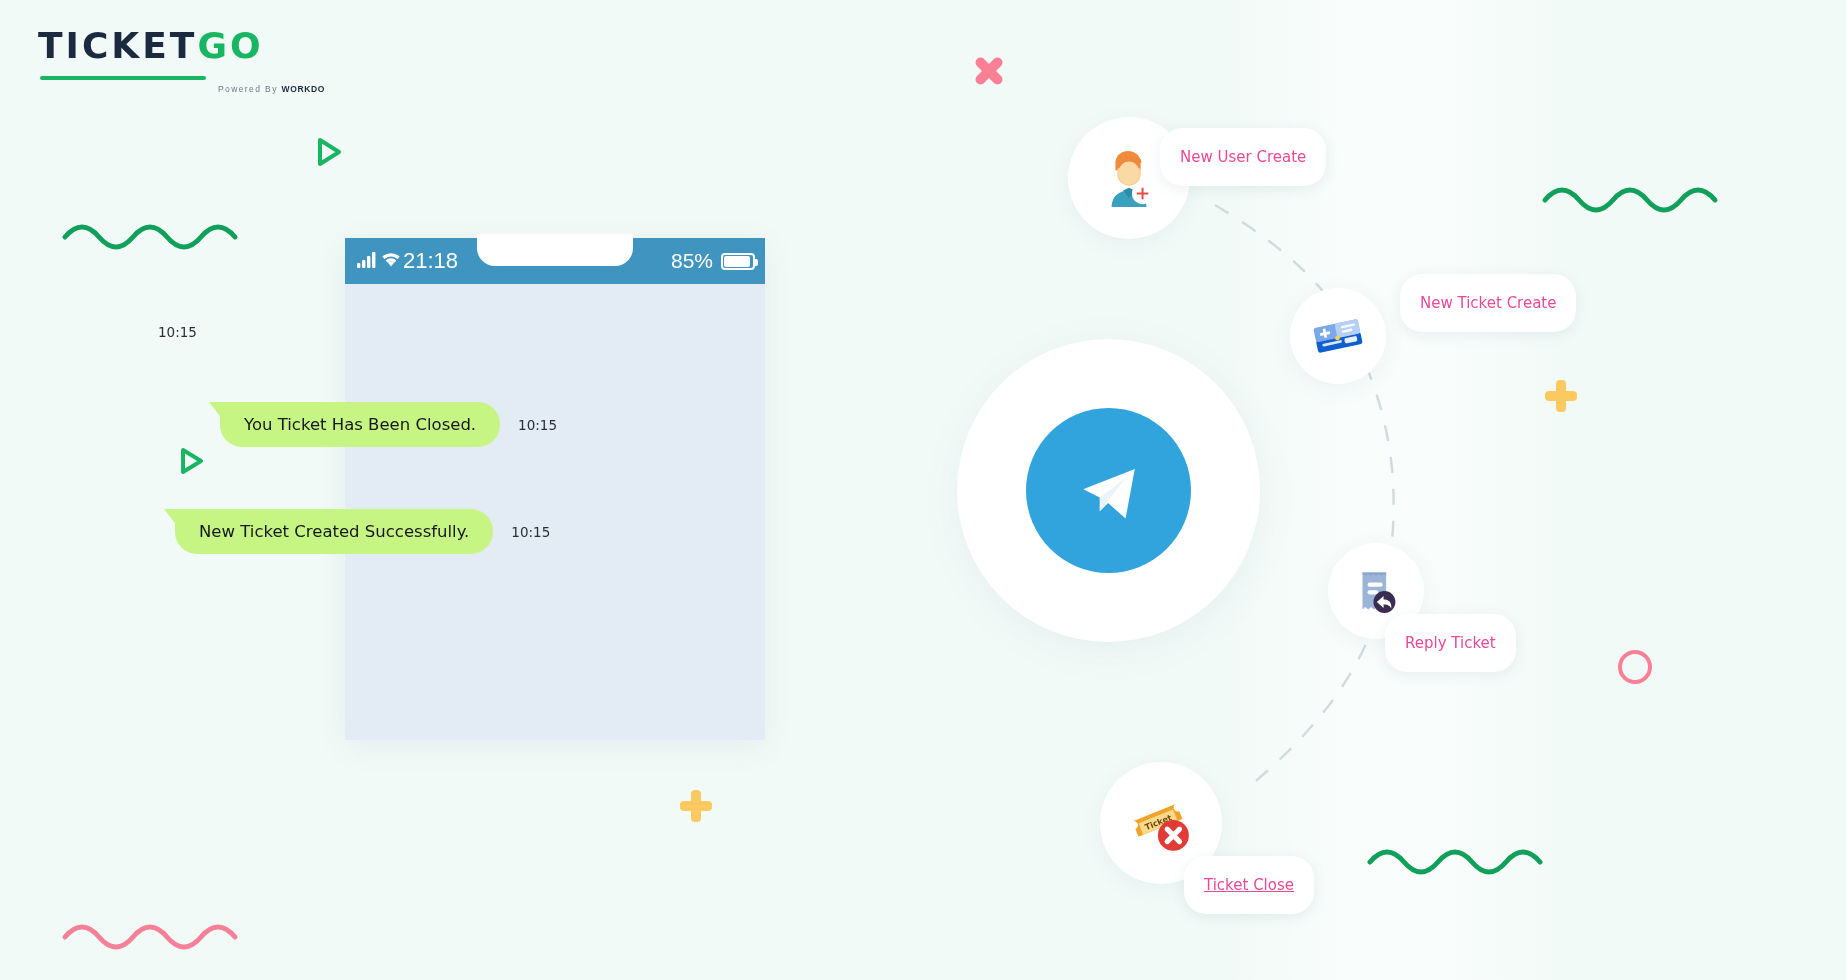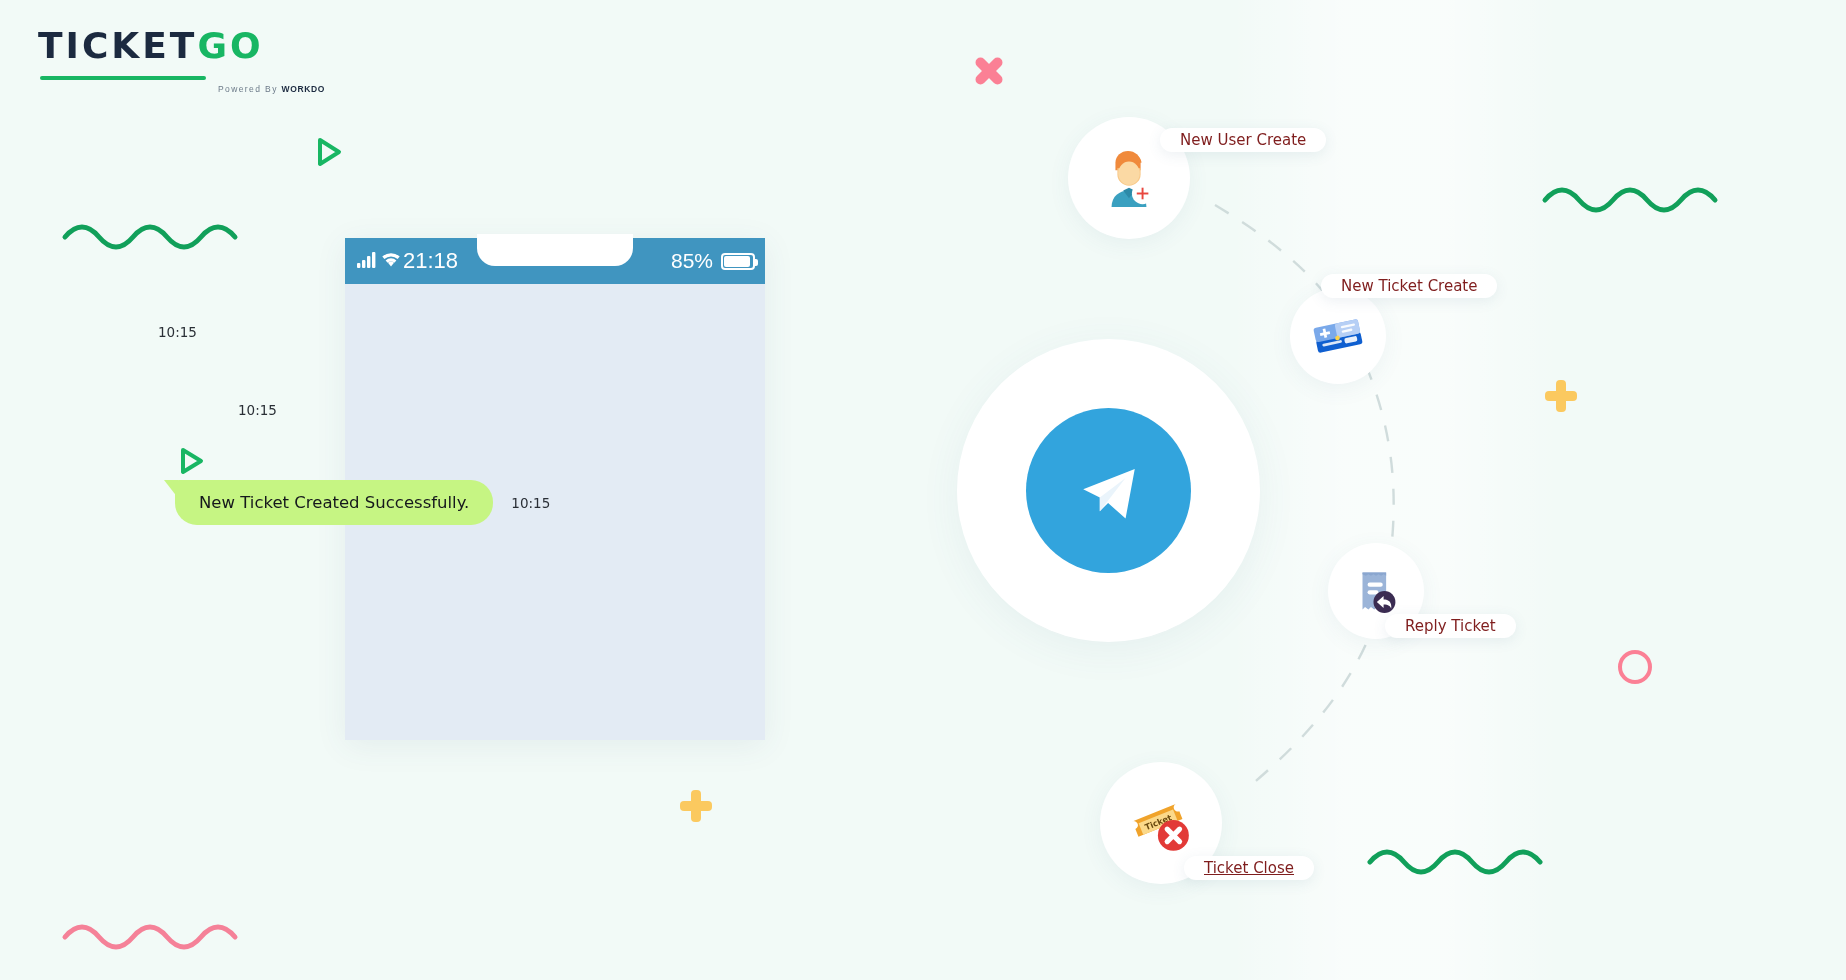--- a/index.html
+++ b/index.html
@@ -220,29 +220,29 @@
   }
   .node-user   { left: 1068px; top: 117px;  width: 122px; height: 122px; }
   .node-ticket { left: 1290px; top: 288px;  width: 96px;  height: 96px; }
   .node-reply  { left: 1328px; top: 543px;  width: 96px;  height: 96px; }
   .node-close  { left: 1100px; top: 762px;  width: 122px; height: 122px; }
 
   .pill {
     position: absolute;
     background: #ffffff;
     border-radius: 22px;
-    padding: 3px 20px;
+    padding: 20px 20px;
     font-size: 15px;
-    color: #7f1d1d;
+    color: #ec4899;
     white-space: nowrap;
     box-shadow: 0 3px 14px rgba(70,110,140,0.10);
     font-family: "DejaVu Sans", sans-serif;
   }
   .pill-user   { left: 1160px; top: 128px; }
-  .pill-ticket { left: 1321px; top: 274px; }
+  .pill-ticket { left: 1400px; top: 274px; }
   .pill-reply  { left: 1385px; top: 614px; }
   .pill-close  { left: 1184px; top: 856px; text-decoration: underline; }
 
   
   .decor { position: absolute; pointer-events: none; }
 
   .plus {
     position: absolute;
     pointer-events: none;
   }
@@ -333,20 +333,21 @@
     </div>
   </div>
 
   <div class="phone-body">
 
     <div class="msg-row r1">
       <div class="msg-time">10:15</div>
     </div>
 
     <div class="msg-row r2">
+      <div class="bubble">You Ticket Has Been Closed.</div>
       <div class="msg-time">10:15</div>
     </div>
 
     <div class="msg-row r3">
       <div class="bubble">New Ticket Created Successfully.</div>
       <div class="msg-time">10:15</div>
     </div>
 
   </div>
 </div>

